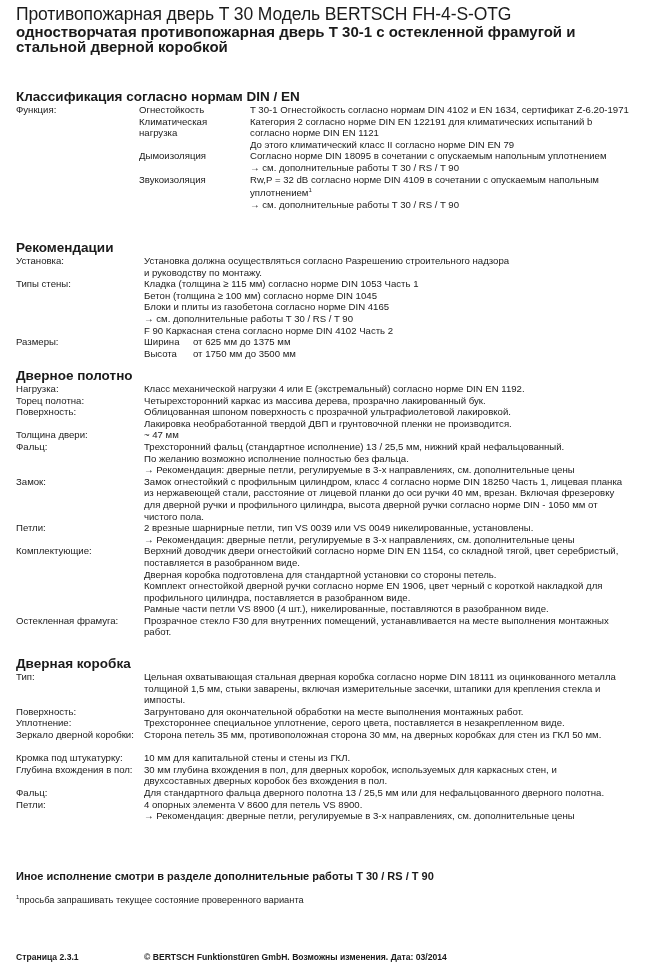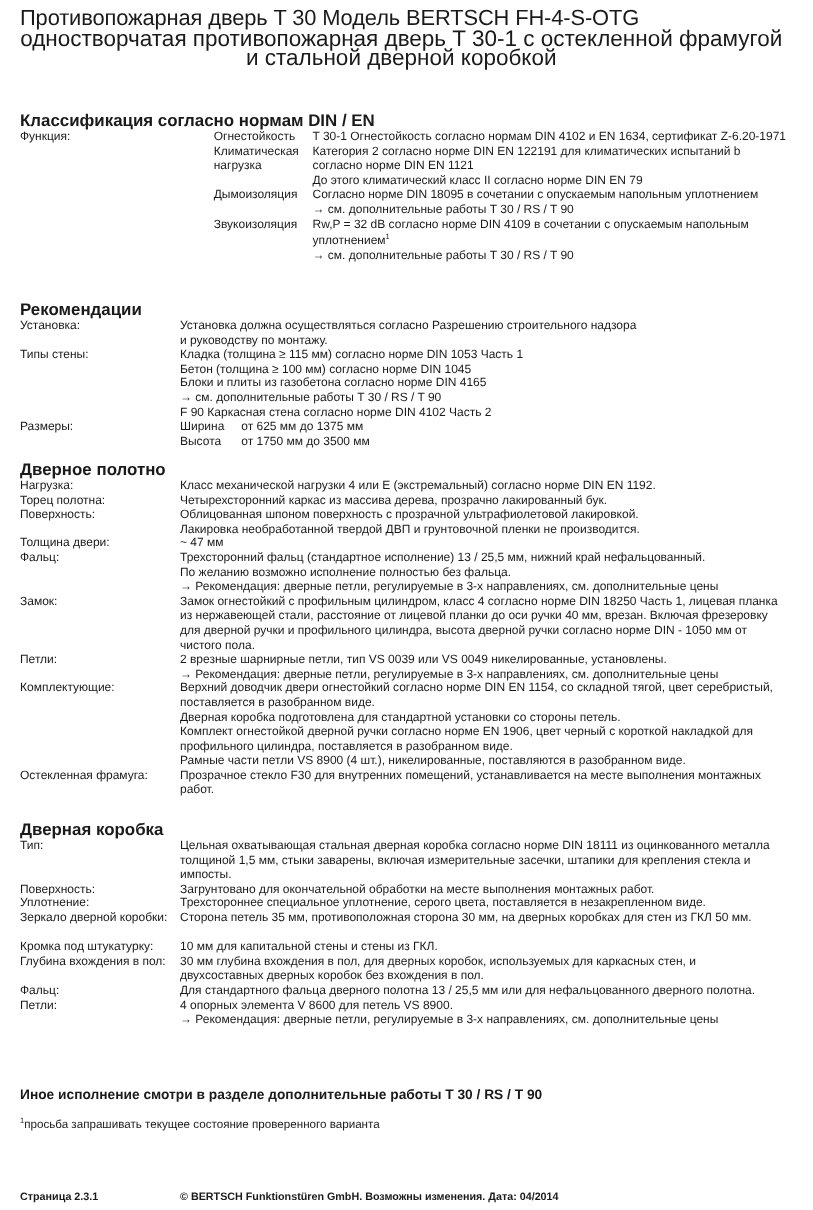--- a/index.html
+++ b/index.html
@@ -1,27 +1,27 @@
 <!DOCTYPE html>
 <html><head>
 <meta charset="utf-8">
 <style>
   html, body { margin: 0; padding: 0; background: #ffffff; }
   body {
     width: 650px; height: 968px; position: relative; overflow: hidden;
     font-family: "Liberation Sans", sans-serif; color: #1a1a1a;
   }
   .title { position: absolute; left: 16px; top: 4px; font-size: 17.5px; font-weight: normal; letter-spacing: -0.1px; }
-  .subtitle { position: absolute; left: 16px; top: 24px; width: 610px; font-size: 18px; font-weight: normal; line-height: 15px; text-align: center; }
+  .subtitle { position: absolute; left: 16px; top: 24px; width: 610px; font-size: 15px; font-weight: bold; line-height: 15px; }
   .section-title { position: absolute; left: 16px; font-size: 13.5px; font-weight: bold; }
   .rows { position: absolute; left: 16px; width: 630px; font-size: 9.6px; line-height: 11.6px; }
   .row { position: relative; }
   .lbl { position: absolute; left: 0; top: 0; width: 122px; }
   .val { margin-left: 128px; }
-  .cls .sub { position: absolute; left: 123px; top: 0; width: 106px; margin-left: 32px; }
+  .cls .sub { position: absolute; left: 123px; top: 0; width: 106px; }
   .cls .val { margin-left: 234px; }
   .line { display: block; white-space: nowrap; }
   .note { position: absolute; left: 16px; top: 870px; font-size: 11px; font-weight: bold; }
   .footnote { position: absolute; left: 16px; top: 894px; font-size: 9.3px; }
   .footnote sup, .val sup { font-size: 6px; vertical-align: super; }
   .footer { position: absolute; top: 952px; font-size: 8.6px; font-weight: bold; }
   .tab { display: inline-block; width: 49px; }
 </style>
 </head>
 <body>
@@ -216,13 +216,13 @@
         <span class="line">4 опорных элемента V 8600 для петель VS 8900.</span>
         <span class="line">→ Рекомендация: дверные петли, регулируемые в 3-х направлениях, см. дополнительные цены</span>
       </div>
     </div>
   </div>
 
 <div class="note">Иное исполнение смотри в разделе дополнительные работы T 30 / RS / T 90</div>
 <div class="footnote"><sup>1</sup><span>просьба запрашивать текущее состояние проверенного варианта</span></div>
 
 <div class="footer" style="left:16px">Страница 2.3.1</div>
-<div class="footer" style="left:144px">© BERTSCH Funktionstüren GmbH. Возможны изменения. Дата: 04/2014</div>
+<div class="footer" style="left:144px">© BERTSCH Funktionstüren GmbH. Возможны изменения. Дата: 03/2014</div>
 
 </body></html>

